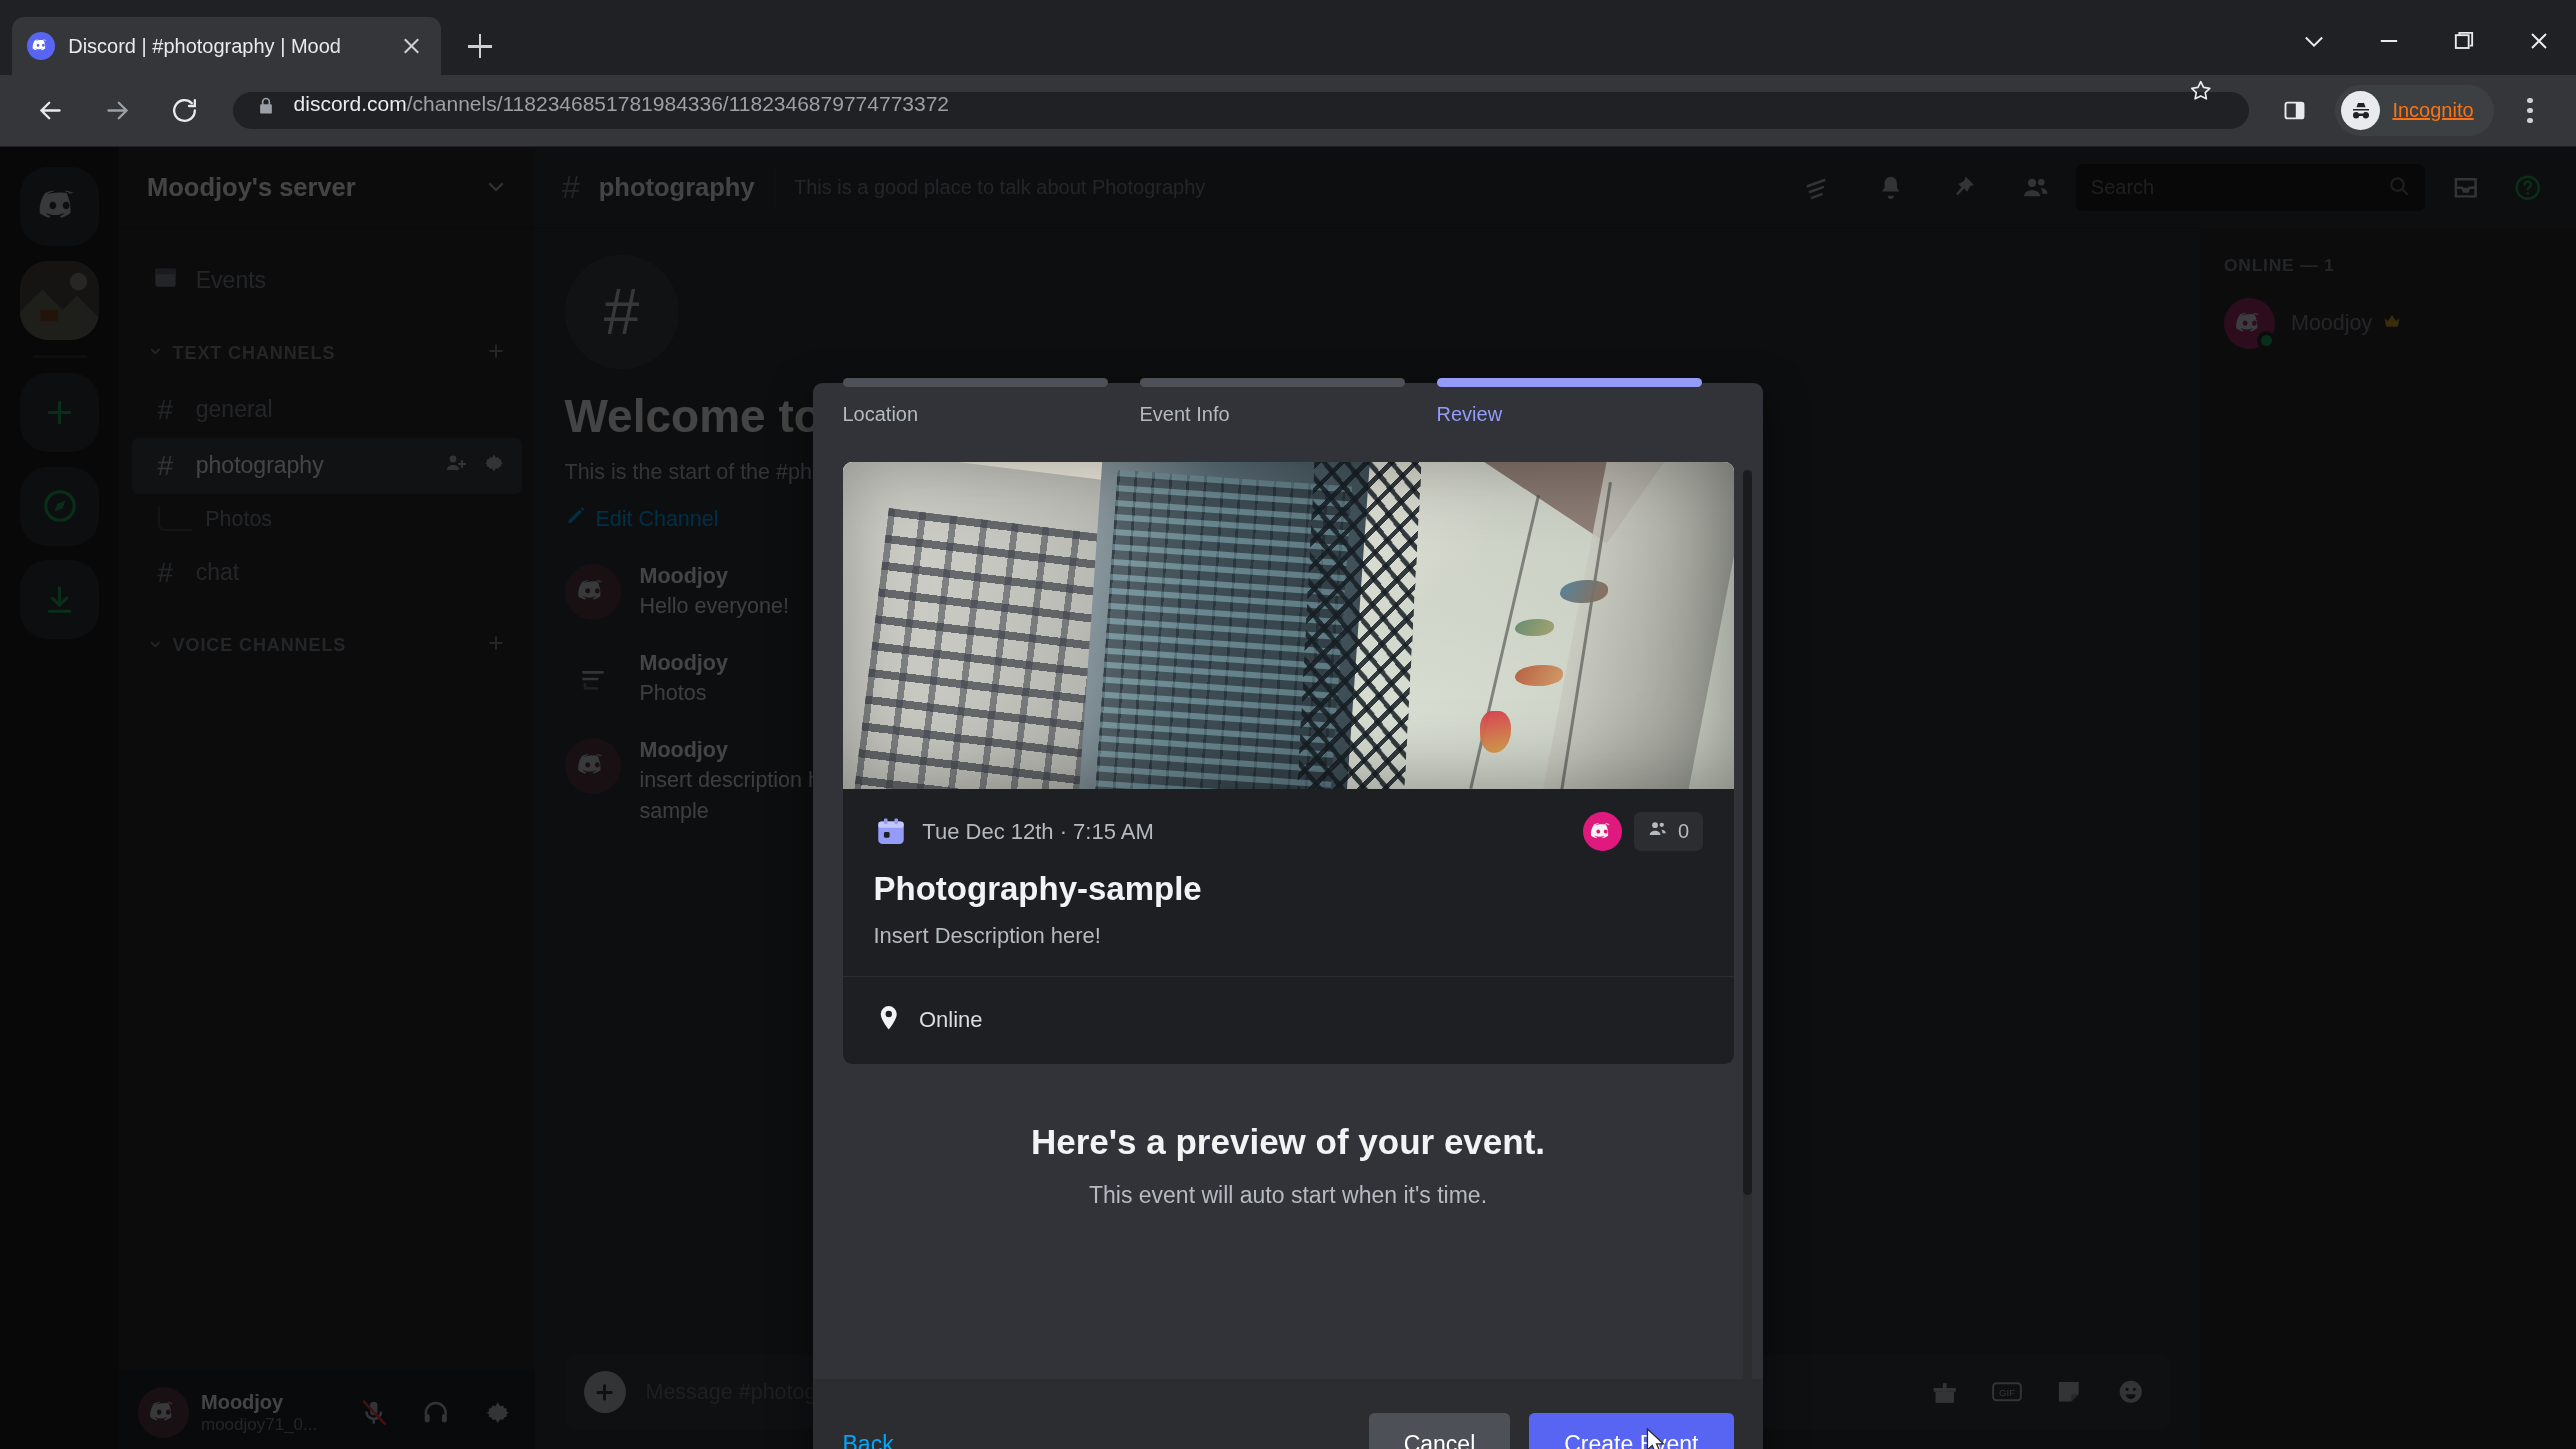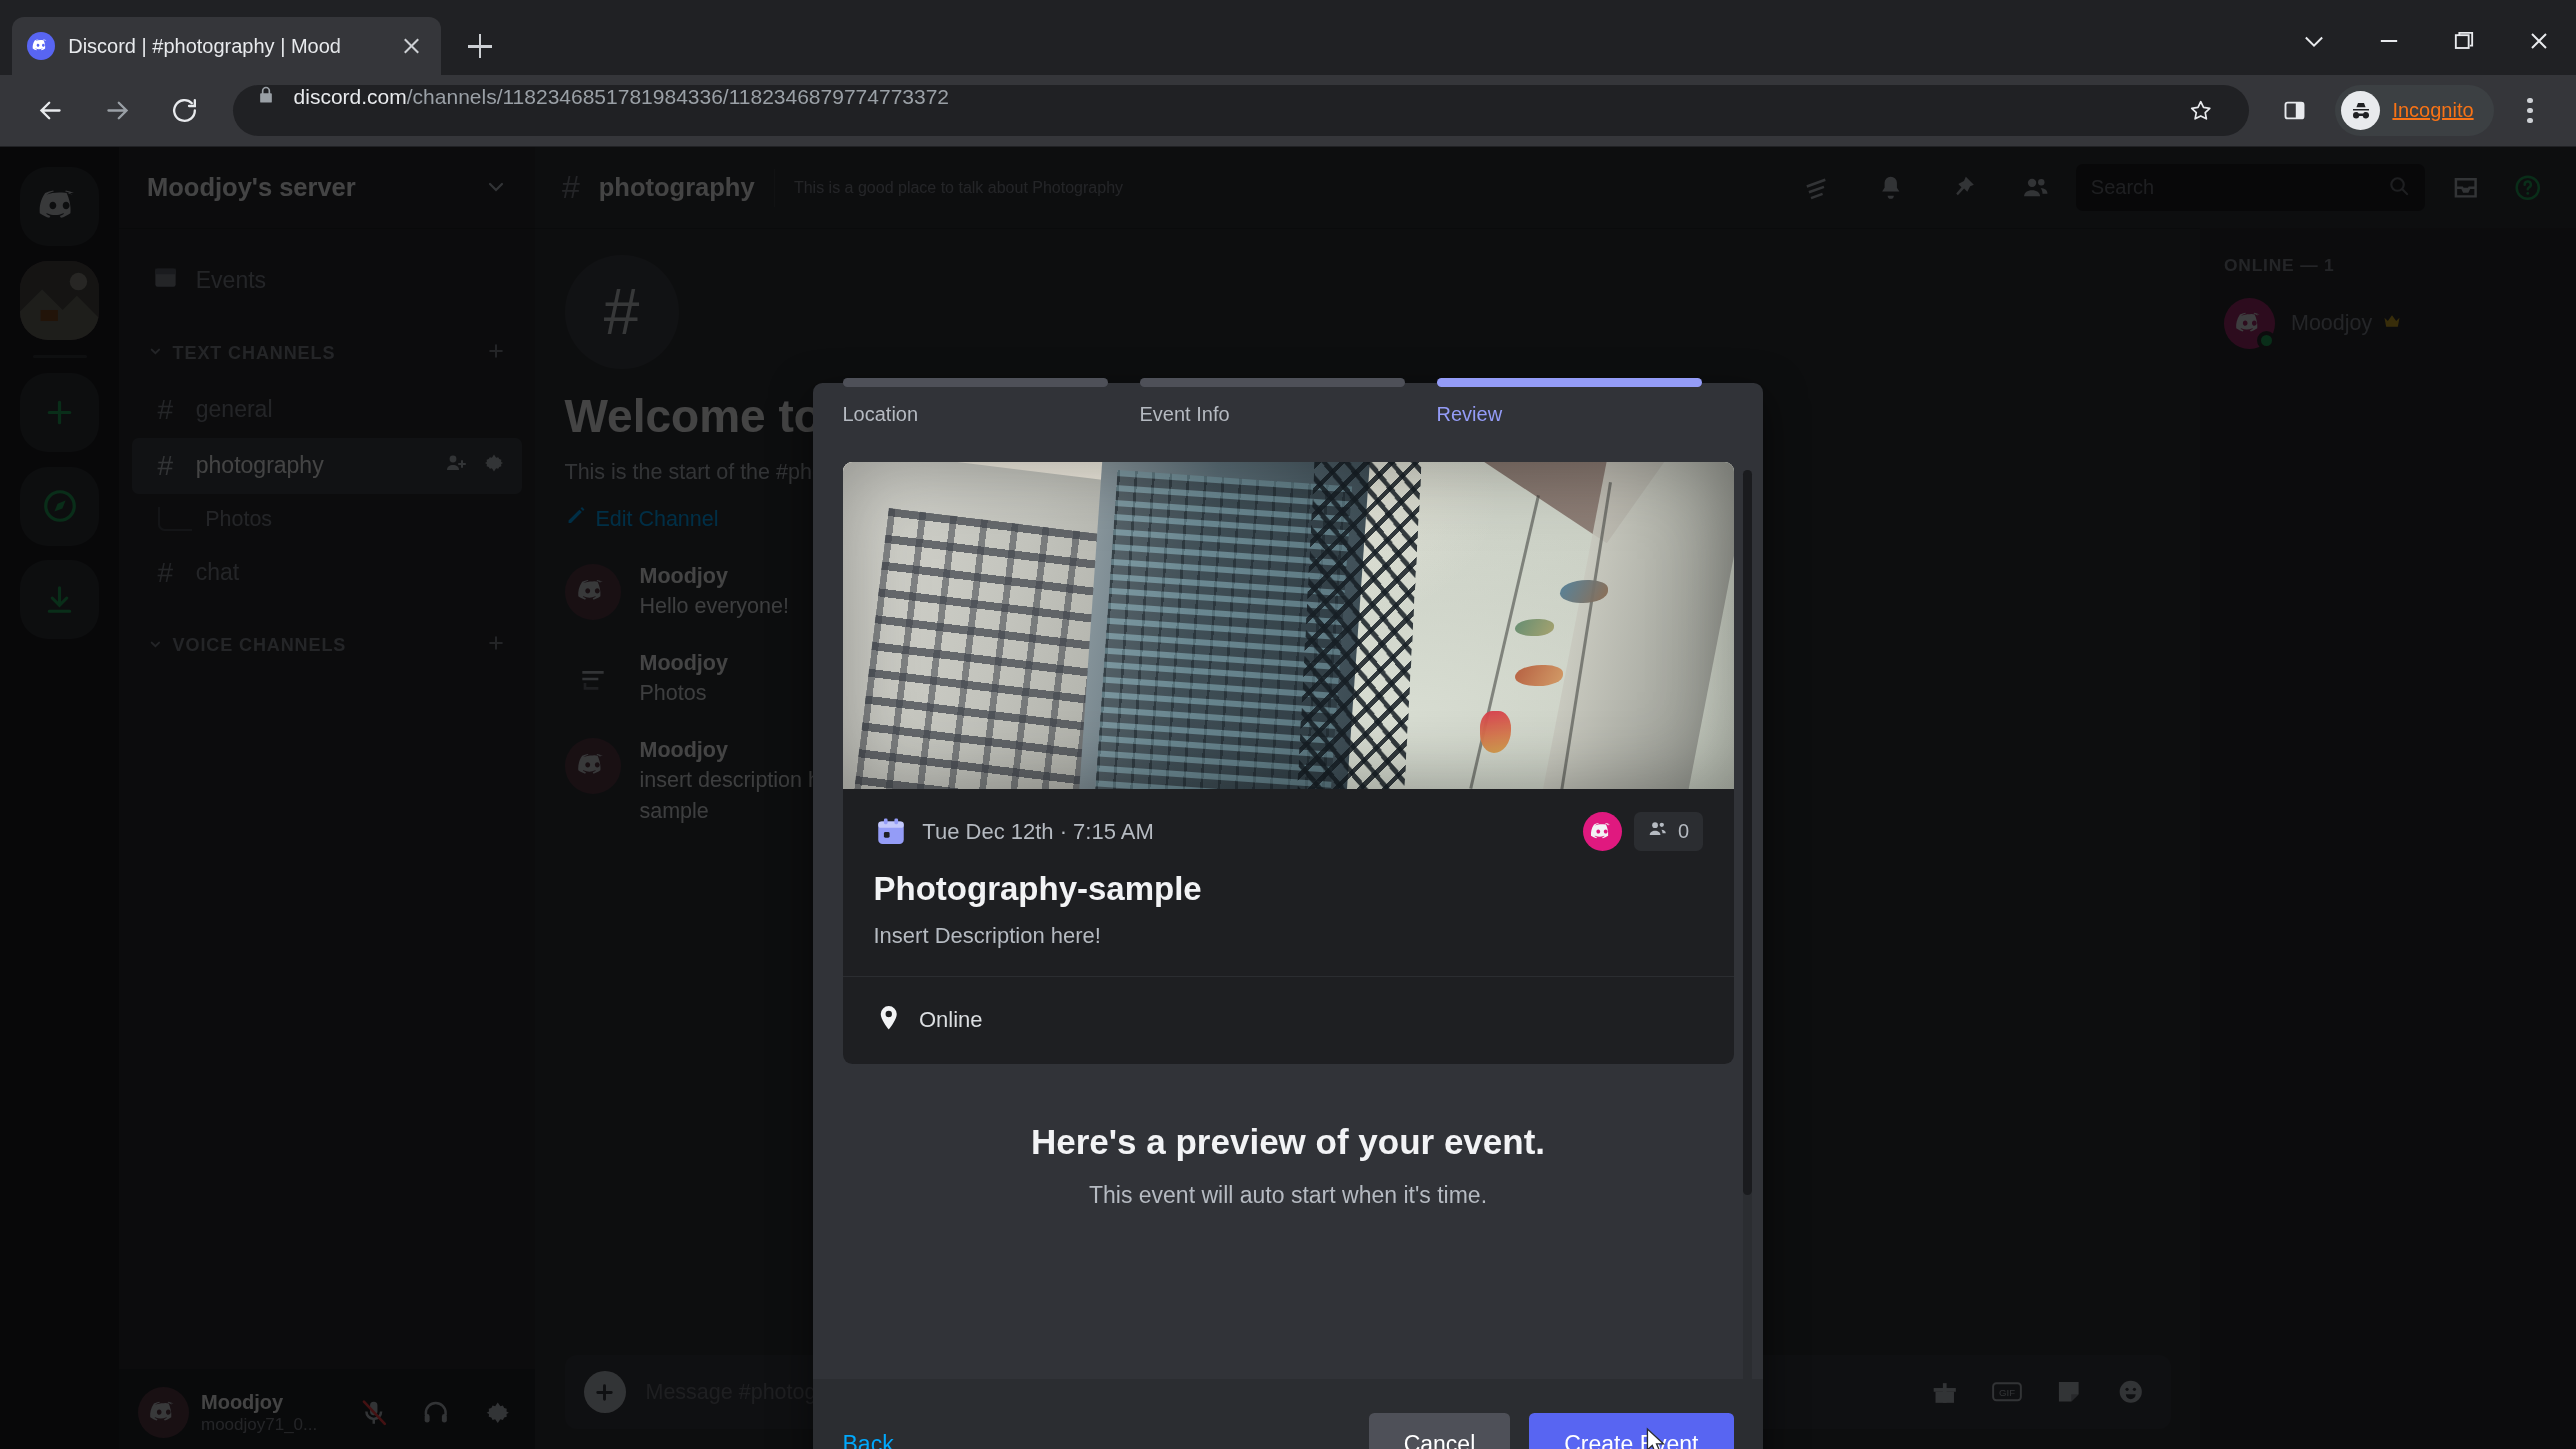--- a/index.html
+++ b/index.html
@@ -58,23 +58,23 @@
   .wc { width: 75px; height: 68px; display: flex; align-items: center; justify-content: center; }
   .wc svg { width: 28px; height: 28px; }
 
   .toolbar {
     height: 71px; background: #35363a;
     display: flex; align-items: center; padding: 0 19px; gap: 5.4px;
   }
   .navbtn { width: 62px; height: 62px; display:flex; align-items:center; justify-content:center; border-radius: 50%; }
   .navbtn svg { width: 31px; height: 31px; }
   .omnibox {
-    flex: 1 1 auto; height: 51px; background: #202124;
-    border-radius: 25.5px; display: flex; align-items: flex-start;
-    padding: 0 23px; gap: 17.4px; margin: 0 12px; min-width: 0;
+    flex: 1 1 auto; height: 37px; background: #202124;
+    border-radius: 25.5px; display: flex; align-items: flex-end;
+    padding: 13px 23px; gap: 17.4px; margin: 0 12px; min-width: 0;
   }
   .omnibox .lockwrap { flex: 0 0 auto; display:flex; align-items:center; }
   .url { font-size: 21px; color: #9aa0a6; white-space: nowrap; overflow: hidden; flex: 1 1 auto; }
   .url b { color: #e8eaed; font-weight: normal; }
   .star { width: 51px; height: 51px; display:flex; align-items:center; justify-content:center; flex:0 0 auto; }
   .tb-icon { width: 56px; height: 56px; display:flex; align-items:center; justify-content:center; flex:0 0 auto; }
   .incognito {
     display: flex; align-items: center; gap: 12px; height: 51px;
     background: #3c4043; border-radius: 25.5px; padding: 0 20px 0 6.7px;
     flex: 0 0 auto; margin-left: 6.7px;
@@ -147,21 +147,21 @@
 
   
   .main { flex: 1 1 auto; display: flex; flex-direction: column; min-width: 0; background: #313338; }
   .chan-header {
     height: 81px; display: flex; align-items: center; padding: 0 27px;
     gap: 19px; box-shadow: 0 0.7px 0 rgba(0,0,0,.3); flex: 0 0 auto;
   }
   .ch-hash { color: #80848e; font-size: 32px; }
   .ch-title { color: #f2f3f5; font-size: 25.5px; font-weight: bold; }
   .ch-divider { width: 1.3px; height: 38px; background: #3f4147; }
-  .ch-topic { color: #80848e; font-size: 16px; flex: 1 1 auto; white-space: nowrap; overflow: hidden; }
+  .ch-topic { color: #80848e; font-size: 20px; flex: 1 1 auto; white-space: nowrap; overflow: hidden; }
   .ch-icons { display: flex; align-items: center; gap: 29.5px; }
   .ch-icons .ic { width: 43px; height: 43px; display:flex; align-items:center; justify-content:center; }
   .ch-search {
     width: 349px; height: 47px; background: #1e1f22; border-radius: 6.7px;
     display: flex; align-items: center; padding: 0 14.8px; gap: 9.4px;
     color: #6d6f78; font-size: 20px; flex: 0 0 auto;
   }
   .ch-search .sfield { flex: 1 1 auto; }
 
   .content { flex: 1 1 auto; display: flex; min-height: 0; }

